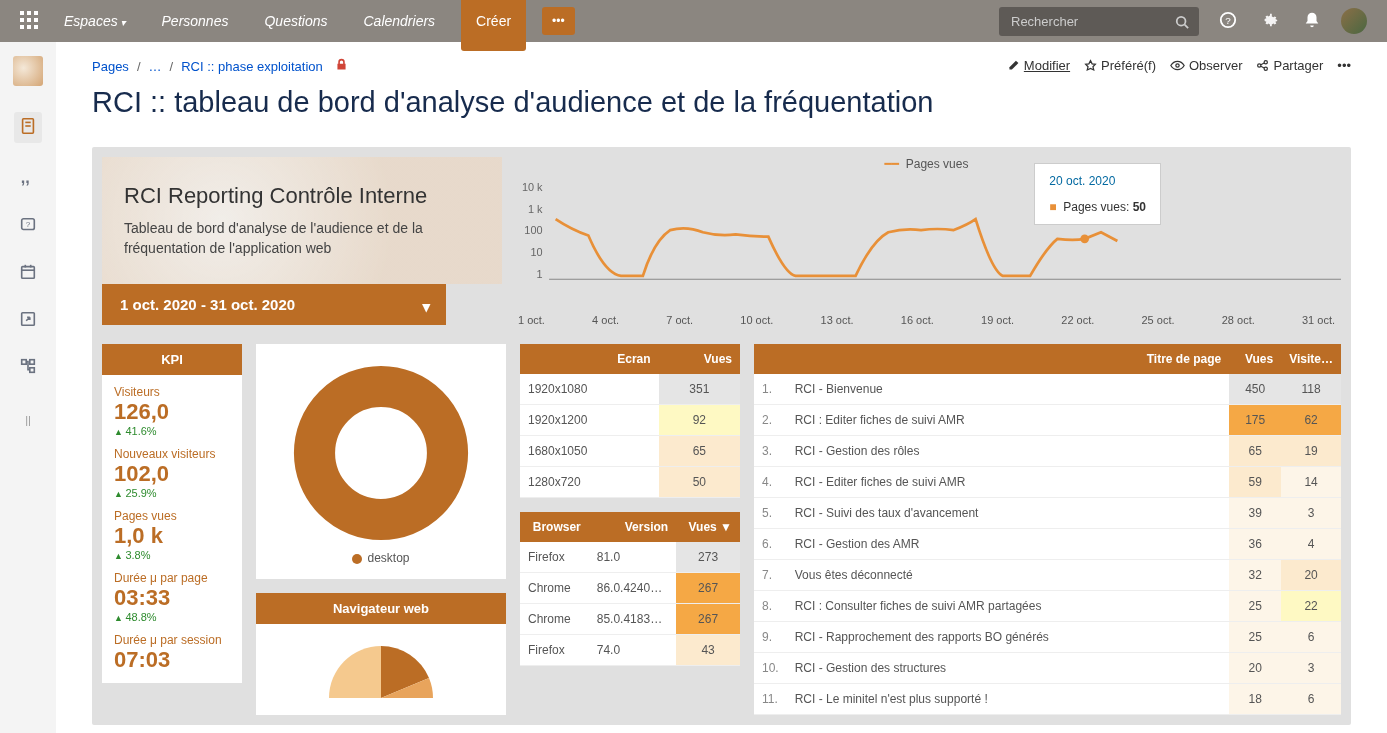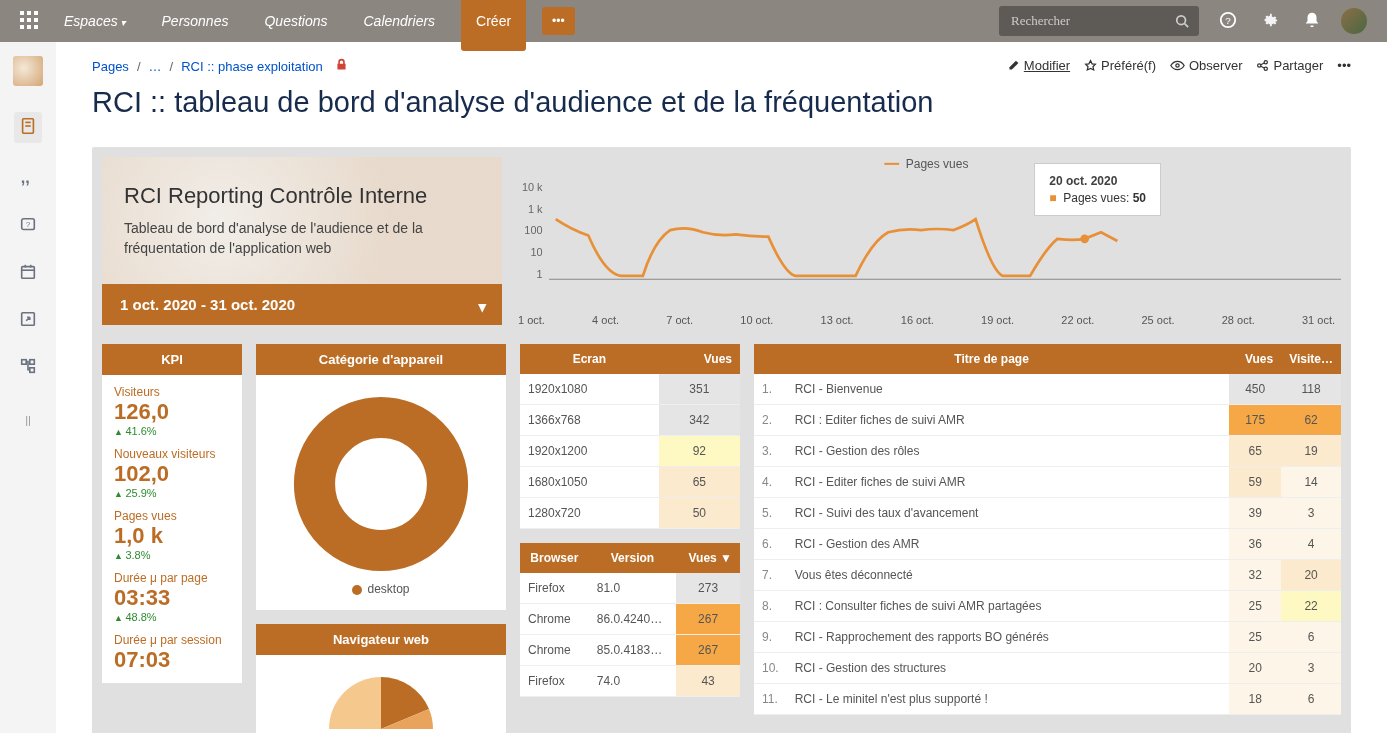--- a/index.html
+++ b/index.html
@@ -4,21 +4,21 @@
 <style>
 * { box-sizing: border-box; margin: 0; padding: 0; }
 body { font-family: -apple-system, BlinkMacSystemFont, "Segoe UI", Arial, sans-serif; background: #fff; color: #333; font-size: 13px; }
 .topbar { background: #8b8680; height: 42px; display: flex; align-items: center; padding: 0 20px; gap: 16px; }
 .apps-icon { color: #fff; cursor: pointer; }
 .nav-item { color: #fff; font-size: 14px; padding: 6px 10px; cursor: pointer; font-style: italic; }
 .nav-item.with-caret::after { content: " ▾"; font-size: 10px; }
 .create-btn { background: #bb6d25; color: #fff; padding: 22px 15px; border-radius: 3px; cursor: pointer; font-size: 14px; border: none; }
 .more-btn { background: #bb6d25; color: #fff; padding: 7px 10px; border-radius: 3px; cursor: pointer; font-size: 12px; border: none; }
 .topbar-spacer { flex: 1; }
-.search-box { background: #5e5a56; border: none; color: #fff; padding: 7px 32px 7px 12px; width: 200px; border-radius: 3px; font-size: 13px; font-family: Liberation Serif, serif; }
+.search-box { background: #5e5a56; border: none; color: #fff; padding: 7px 32px 7px 12px; width: 200px; border-radius: 3px; font-size: 13px; }
 .search-box::placeholder { color: #ccc; }
 .search-wrap { position: relative; }
 .search-icon-r { position: absolute; right: 10px; top: 8px; color: #ccc; }
 .top-icon { color: #fff; cursor: pointer; padding: 4px; }
 .avatar { width: 26px; height: 26px; border-radius: 50%; background: linear-gradient(135deg,#8b6f47,#4a6741); }
 
 .main-wrap { display: flex; }
 .left-rail { width: 56px; background: #f4f4f4; min-height: 680px; padding-top: 14px; display: flex; flex-direction: column; align-items: center; gap: 26px; }
 .rail-avatar { width: 30px; height: 30px; border-radius: 3px; background: radial-gradient(circle at 35% 40%, #f4e8d8, #d4a574); }
 .rail-icon { color: #6b7280; cursor: pointer; }
@@ -33,30 +33,30 @@
 .page-actions { float: right; display: flex; gap: 14px; align-items: center; }
 .pa { color: #333; font-size: 13px; cursor: pointer; display: flex; align-items: center; gap: 4px; }
 .pa .und { text-decoration: underline; }
 .page-title { font-size: 29px; color: #172b4d; font-weight: 500; margin-bottom: 28px; }
 
 .dashboard { background: #e0e0e0; padding: 10px; border-radius: 2px; }
 .dash-top { display: flex; gap: 10px; margin-bottom: 18px; }
 .intro-box { width: 400px; background: linear-gradient(rgba(240,240,240,0.7),rgba(240,240,240,0.7)), radial-gradient(circle at 30% 50%, #f4e8d8, #d4a574 60%); padding: 26px 22px; }
 .intro-title { font-size: 22px; color: #333; font-weight: 400; margin-bottom: 10px; }
 .intro-desc { font-size: 14px; color: #444; line-height: 1.4; }
-.date-range { background: #bb6d25; color: #fff; padding: 12px 18px; width: 400px; font-size: 15px; font-weight: 600; position: relative; }
+.date-range { background: #bb6d25; color: #fff; padding: 12px 18px; width: 344px; font-size: 15px; font-weight: 600; position: relative; }
 .date-caret { position: absolute; right: 16px; top: 14px; }
 
 .chart-area { flex: 1; background: transparent; position: relative; }
 .chart-legend { text-align: center; font-size: 12px; color: #555; }
 .chart-legend .dash { color: #e89038; }
 .chart-svg { width: 100%; height: 140px; }
 .chart-xaxis { display: flex; justify-content: space-between; font-size: 11px; color: #555; padding: 0 6px; }
 .chart-tip { position: absolute; right: 180px; top: 6px; background: #fff; border: 1px solid #ccc; padding: 10px 14px; font-size: 12px; }
-.chart-tip .d { font-weight: 700; color: #404040; margin-bottom: 3px; }
+.chart-tip .d { font-weight: 400; color: #0369a1; margin-bottom: 12px; }
 .chart-tip .sq { color: #e89038; }
 
 .dash-grid { display: flex; gap: 14px; }
 .col1 { width: 140px; }
 .col2 { width: 250px; display: flex; flex-direction: column; gap: 14px; }
 .col3 { width: 220px; display: flex; flex-direction: column; gap: 14px; }
 .col4 { flex: 1; }
 
 .panel { background: #fff; }
 .panel-hdr { background: #bb6d25; color: #fff; padding: 8px; text-align: center; font-weight: 600; font-size: 13px; }
@@ -66,21 +66,21 @@
 .kpi-val { color: #bb6d25; font-size: 22px; font-weight: 700; }
 .kpi-delta { color: #2e8b2e; font-size: 11px; }
 .kpi-delta::before { content: "▲ "; font-size: 9px; }
 
 .donut-body { padding: 14px; text-align: center; }
 .donut-svg { width: 190px; height: 190px; }
 .leg-item { font-size: 12px; color: #555; }
 .leg-dot { display: inline-block; width: 10px; height: 10px; border-radius: 50%; background: #bb6d25; margin-right: 5px; vertical-align: middle; }
 
 .tbl { width: 100%; border-collapse: collapse; background: #fff; }
-.tbl th { background: #bb6d25; color: #fff; padding: 8px; text-align: center; font-size: 12px; font-weight: 600; }
+.tbl th { background: #bb6d25; color: #fff; padding: 8px; text-align: right; font-size: 12px; font-weight: 600; }
 .tbl th.r { text-align: right; }
 .tbl td { padding: 8px; border-bottom: 1px solid #eee; font-size: 12px; color: #555; }
 .tbl td.heat { text-align: center; }
 .h1 { background: #e5e5e5; color: #fff; }
 .h2 { background: #f5a845; color: #fff; }
 .h3 { background: #fef9c3; }
 .h4 { background: #fceace; }
 .h5 { background: #fdf5e8; }
 
 .pages-tbl th { font-size: 12px; }
@@ -280,21 +280,20 @@
      <div class="kpi-val">03:33</div>
      <div class="kpi-delta">48.8%</div>
                 <div class="kpi-label">Durée μ par session</div>
      <div class="kpi-val">07:03</div>
      </div>
           </div>
         </div>
 
         <div class="col2">
           <div class="panel">
-            <div class="panel-hdr">Catégorie d'appareil</div>
             <div class="donut-body">
               <svg class="donut-svg" viewBox="0 0 120 120">
                 <circle cx="60" cy="60" r="42" fill="none" stroke="#bb6d25" stroke-width="26"></circle>
                 <text x="60" y="63" text-anchor="middle" font-size="8" fill="#fff">desktop</text>
               </svg>
               <div class="leg-item"><span class="leg-dot"></span><span>desktop</span></div>
             </div>
           </div>
           <div class="panel">
             <div class="panel-hdr">Navigateur web</div>
@@ -316,24 +315,20 @@
               <th>Ecran</th>
               <th class="r">Vues</th>
             </tr>
               </thead>
             <tbody id="screens-body">
                 <tr>
                   <td>1920x1080</td>
                   <td class="heat h1">351</td>
                 </tr>
                 <tr>
-                  <td>1366x768</td>
-                  <td class="heat h1">342</td>
-                </tr>
-                <tr>
                   <td>1920x1200</td>
                   <td class="heat h3">92</td>
                 </tr>
                 <tr>
                   <td>1680x1050</td>
                   <td class="heat h4">65</td>
                 </tr>
                 <tr>
                   <td>1280x720</td>
                   <td class="heat h4">50</td>

